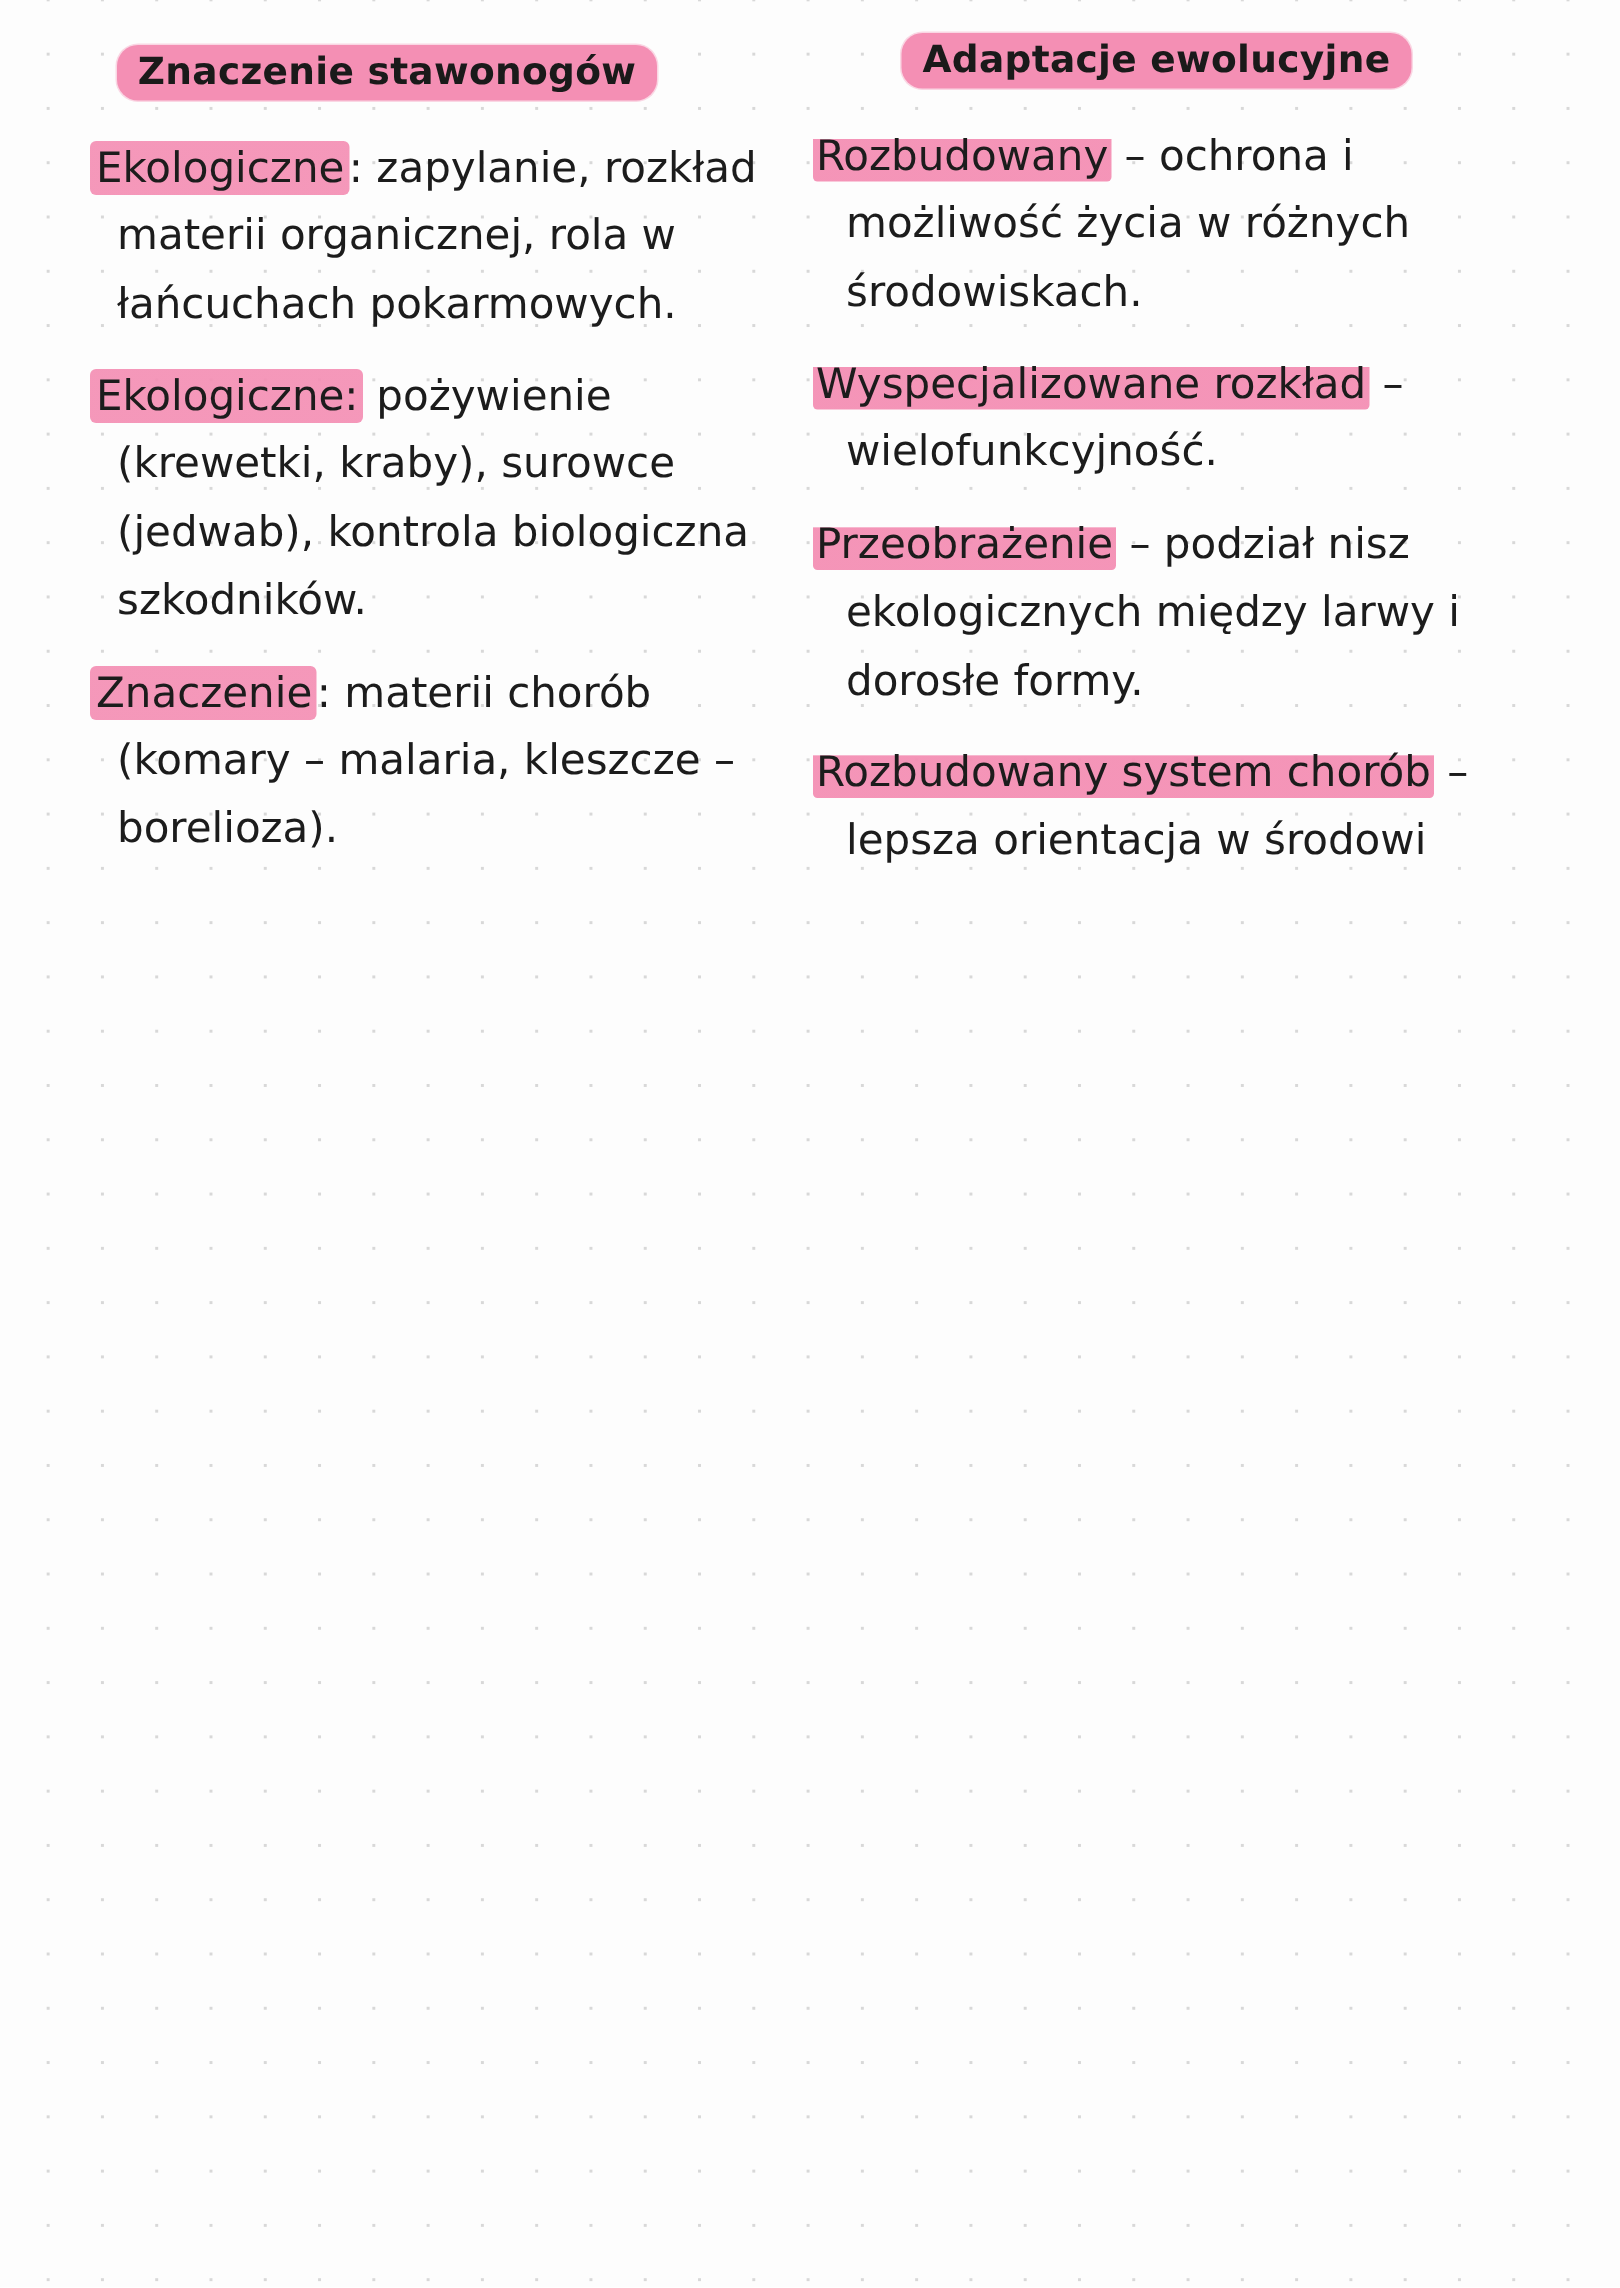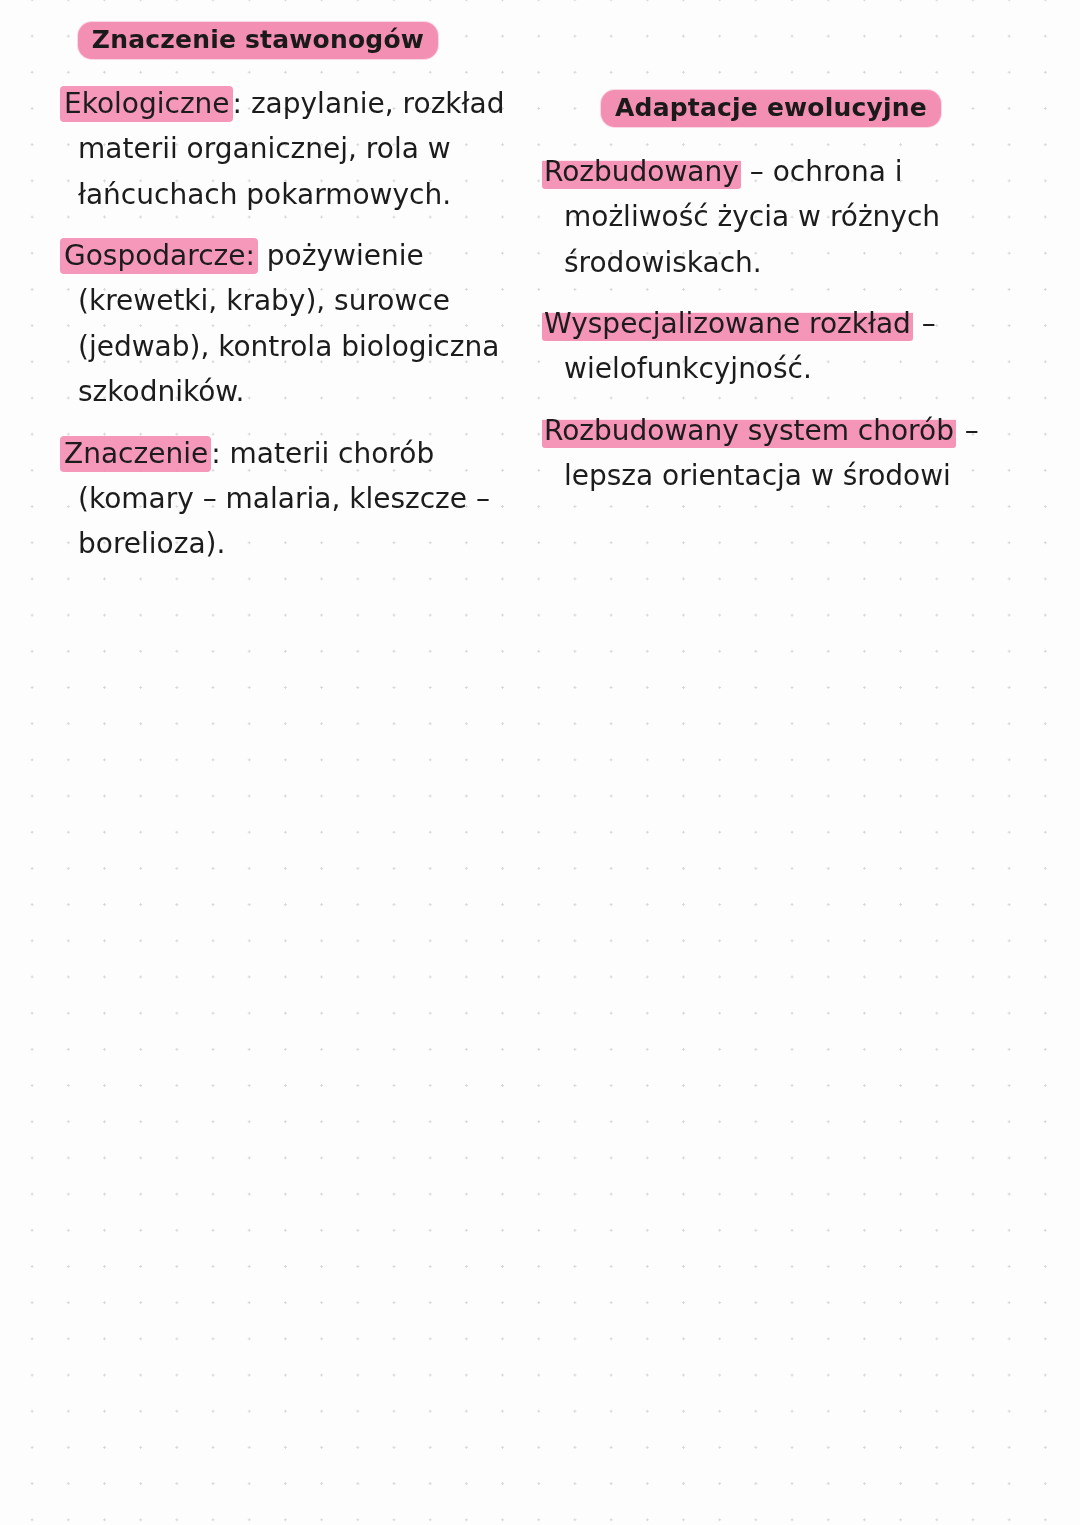--- a/index.html
+++ b/index.html
@@ -122,21 +122,21 @@
     <div class="col col-left">
       <div class="heading-wrap">
         <span class="heading">Znaczenie stawonogów</span>
       </div>
 
       <div class="entry">
         <span class="hl">Ekologiczne</span><span class="body">: zapylanie, rozkład materii organicznej, rola w łańcuchach pokarmowych.</span>
       </div>
 
       <div class="entry">
-        <span class="hl">Gospodarcze:</span><span class="body"> pożywienie (krewetki, kraby), surowce (jedwab), kontrola biologiczna szkodników.</span>
+        <span class="hl">Ekologiczne:</span><span class="body"> pożywienie (krewetki, kraby), surowce (jedwab), kontrola biologiczna szkodników.</span>
       </div>
 
       <div class="entry">
         <span class="hl">Znaczenie</span><span class="body">: materii chorób (komary – malaria, kleszcze – borelioza).</span>
       </div>
     </div>
 
     <div class="col col-right">
       <div class="heading-wrap">
         <span class="heading">Adaptacje ewolucyjne</span>
@@ -144,20 +144,23 @@
 
       <div class="entry">
         <span class="hl-thin">Rozbudowany</span><span class="body"> – ochrona i możliwość życia w różnych środowiskach.</span>
       </div>
 
 
       <div class="entry">
         <span class="hl-thin">Wyspecjalizowane rozkład</span><span class="body"> – wielofunkcyjność.</span>
       </div>
 
+      <div class="entry">
+        <span class="hl-thin">Przeobrażenie</span><span class="body"> – podział nisz ekologicznych między larwy i dorosłe formy.</span>
+      </div>
 
       <div class="entry">
         <span class="hl-thin">Rozbudowany system chorób</span><span class="body"> – lepsza orientacja w środowi</span>
       </div>
     </div>
 
   </div>
 </div>
 
 </body></html>

